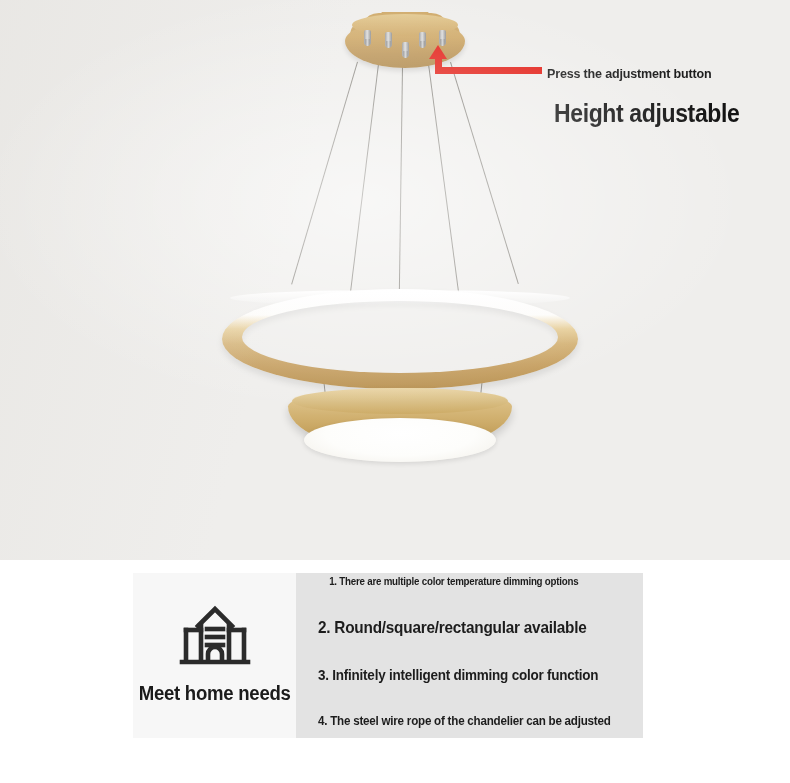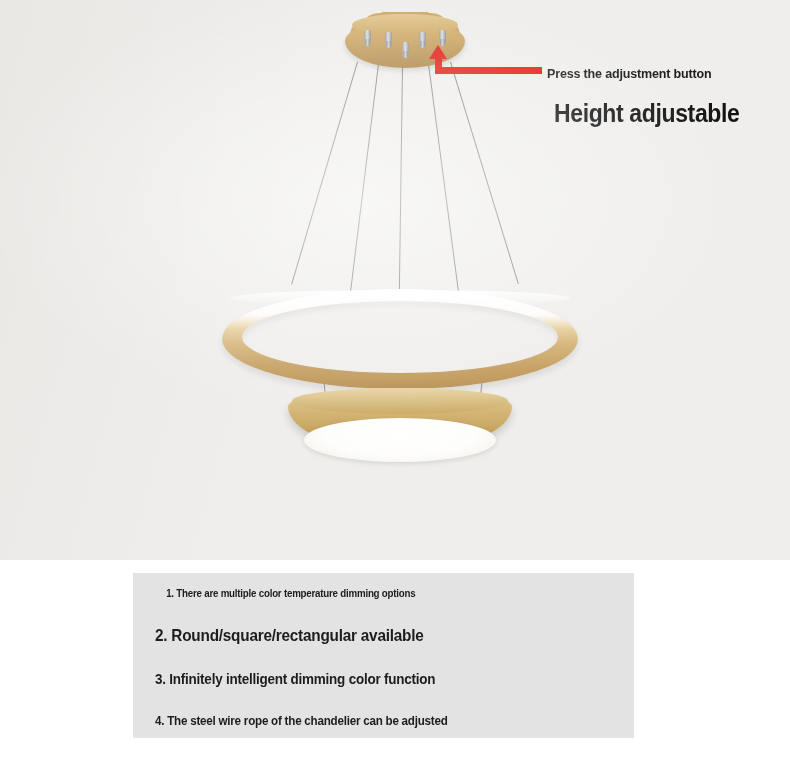--- a/index.html
+++ b/index.html
@@ -165,21 +165,21 @@
   #feat-left{
     width:190px; height:165px;
     background:#f7f7f7;
     display:flex; flex-direction:column;
     align-items:center; justify-content:center;
     padding-bottom:6px;
   }
   #feat-right{
     flex:1; height:165px;
     background:#e3e3e3;
-    padding:14px 10px 10px 22px;
+    padding:2px 10px 10px 22px;
     display:flex; flex-direction:column;
     justify-content:space-between;
   }
   .house-icon{ width:78px; height:70px; margin-bottom:12px; }
   .meet-label{
     font-family:"Liberation Sans", sans-serif;
     font-size:20px; font-weight:bold; color:#1b1b1b;
     letter-spacing:-.3px; white-space:nowrap;
     transform:scaleX(.93);
   }
@@ -239,20 +239,46 @@
     <div class="arrow-elbow"></div>
     <div class="arrow-v"></div>
     <div class="arrow-head"></div>
 
     <div class="lbl-press">Press the adjustment button</div>
     <div class="lbl-height">Height adjustable</div>
   </div>
 
   <div id="features">
 
+    <div id="feat-left">
+      <svg class="house-icon" viewBox="0 0 78 70">
+        <g fill="none" stroke="#2b2b2b" stroke-width="4.6" stroke-linecap="square" stroke-linejoin="miter">
+
+          <path d="M22 26 L39 9 L56 26"></path>
+
+          <path d="M25 26 V60"></path>
+          <path d="M53 26 V60"></path>
+
+          <path d="M10 30 V60"></path>
+          <path d="M10 30 H25"></path>
+
+          <path d="M68 30 V60"></path>
+          <path d="M68 30 H53"></path>
+
+          <path d="M31 29 H47"></path>
+          <path d="M31 37 H47"></path>
+          <path d="M31 45 H47"></path>
+
+          <path d="M32 60 V54 a7 7 0 0 1 14 0 V60"></path>
+
+          <path d="M6 62 H72"></path>
+        </g>
+      </svg>
+      <div class="meet-label">Meet home needs</div>
+    </div>
 
     <div id="feat-right">
       <div class="feat-line f1">1. There are multiple color temperature dimming options</div>
       <div class="feat-line f2">2. Round/square/rectangular available</div>
       <div class="feat-line f3">3. Infinitely intelligent dimming color function</div>
       <div class="feat-line f4">4. The steel wire rope of the chandelier can be adjusted</div>
     </div>
 
   </div>
 

